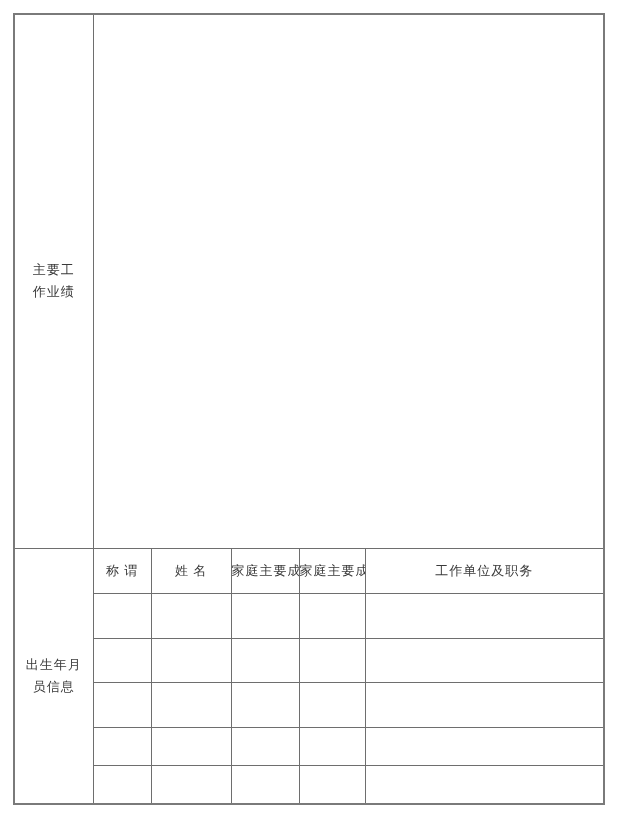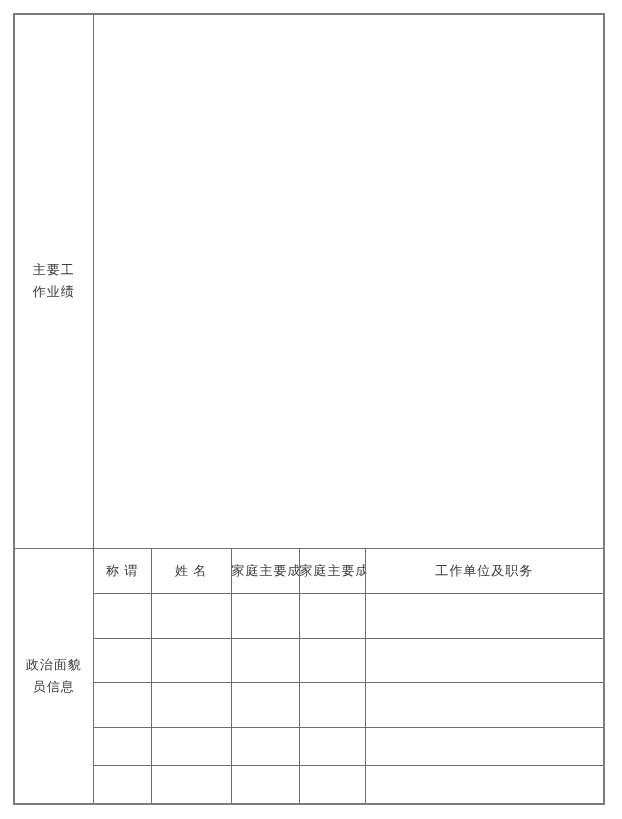--- a/index.html
+++ b/index.html
@@ -75,21 +75,21 @@
         <tr class="work-row">
       <td class="label-cell">
         <div class="label-line">主要工</div>
         <div class="label-line">作业绩</div>
       </td>
       <td class="content-cell" colspan="5"></td>
     </tr>
 
     <tr class="header-row">
       <td class="label-cell" rowspan="6">
-        <div class="label-line">政治面貌</div>
+        <div class="label-line">出生年月</div>
         <div class="label-line">员信息</div>
       </td>
       <td class="header-cell">称 谓</td>
       <td class="header-cell">姓 名</td>
       <td class="header-cell">家庭主要成</td>
       <td class="header-cell">家庭主要成</td>
       <td class="header-cell">工作单位及职务</td>
     </tr>
 
     <tr class="data-row-a">

